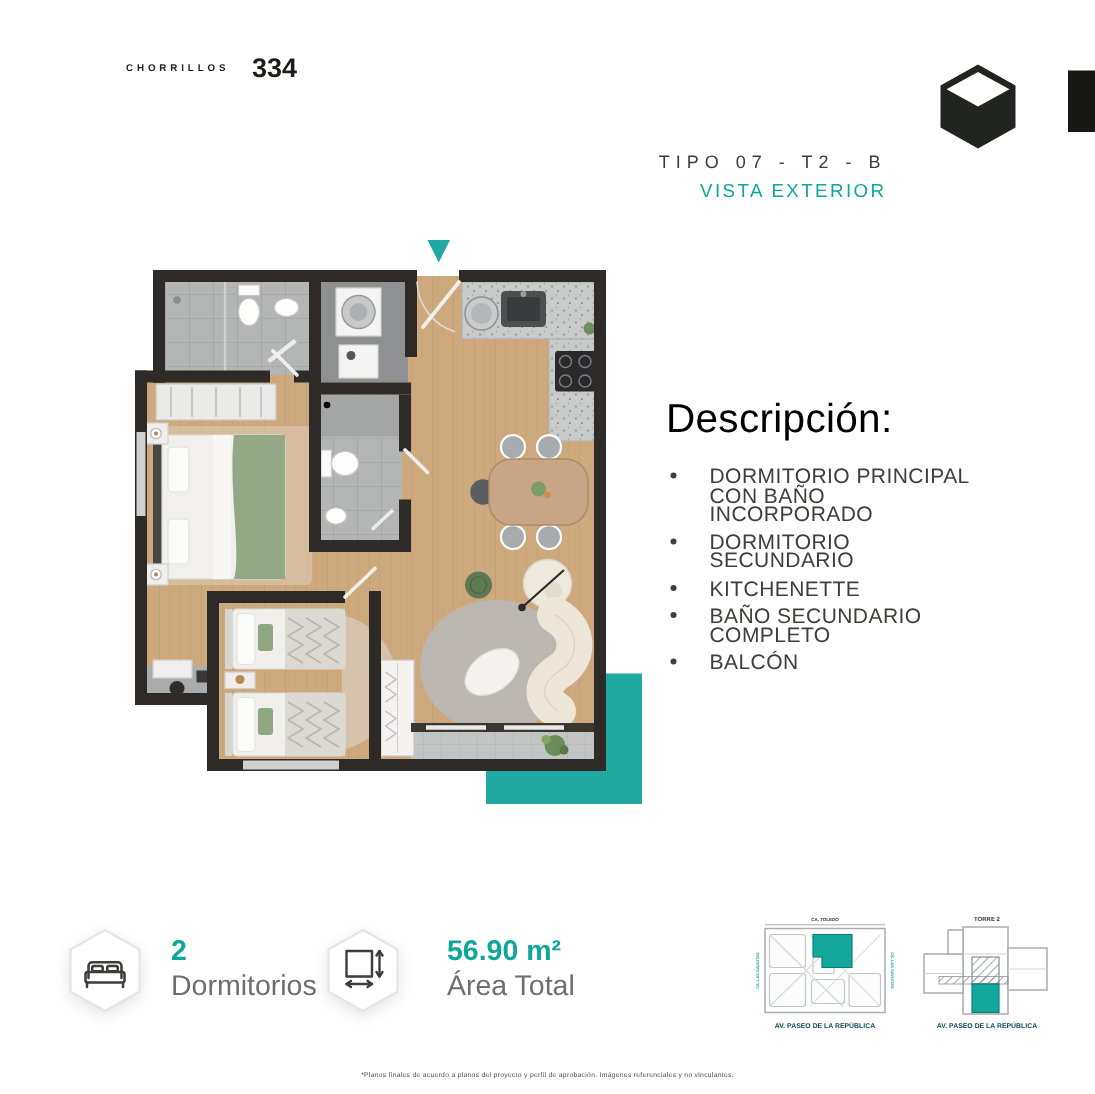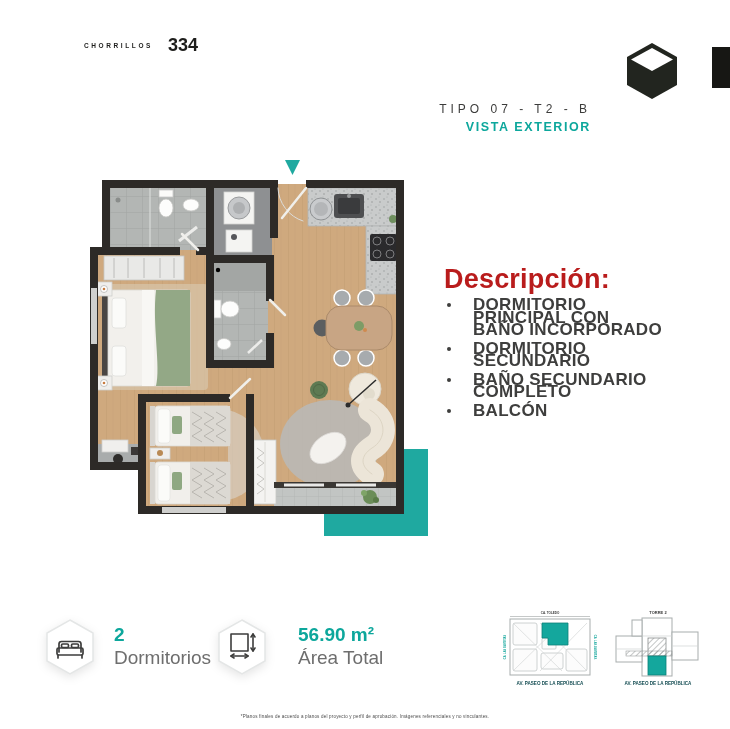--- a/index.html
+++ b/index.html
@@ -12,30 +12,30 @@
     color:#3e3e3d;
   }
   
   .logo { position:absolute; left:84px; top:37px; width:118px; }
   .logo-name { display:block; font-size:21px; font-weight:800; letter-spacing:1.5px; color:#1d1d1b; }
   .logo-row2 { display:flex; justify-content:space-between; align-items:flex-end; width:114px; margin-top:1px; }
   .logo-district { font-size:6.5px; letter-spacing:2.6px; font-weight:700; color:#1d1d1b; padding-bottom:3px; }
   .logo-number { font-size:18px; font-weight:800; color:#1d1d1b; line-height:14px; }
   .type-block { position:absolute; left:404px; top:53px; width:187px; text-align:right;margin-top:46px; }
   .type-label { font-size:12px; font-weight:500; letter-spacing:4px; color:#3c3c3b; white-space:nowrap; }
-  .view-label { display:block; margin-top:3px; font-size:12.5px; font-weight:700; letter-spacing:1.6px; color:#0da79c; }
+  .view-label { display:block; margin-top:3px; font-size:12.5px; font-weight:400; letter-spacing:1.6px; color:#0da79c; }
   .cube-wrap { position:absolute; left:626px; top:42px; }
   .edge-bar { position:absolute; left:712px; top:47px; width:18px; height:41px; background:#171714; }
   
   .description { position:absolute; left:444px; top:264px; width:252px; }
-  .description h2 { font-size:27px; font-weight:700; color:#b91c1c; letter-spacing:0.2px; margin-bottom:4px; }
+  .description h2 { font-size:27px; font-weight:400; color:#000000; letter-spacing:0.2px; margin-bottom:16px; }
   .description ul { list-style:none; }
   .description li {
     position:relative; padding-left:29px; margin-bottom:6px;
-    font-size:17px; font-weight:700; letter-spacing:0.3px; line-height:12.5px;
+    font-size:14px; font-weight:400; letter-spacing:0.3px; line-height:12.5px;
     color:#3e3e3d; max-width:218px;
   }
   .description li::before {
     content:""; position:absolute; left:3px; top:4px;
     width:4px; height:4px; border-radius:50%; background:#3e3e3d;
   }
   
   .stat { position:absolute; display:flex; align-items:center; }
   .stat-bedrooms { left:46px; top:619px; }
   .stat-area { left:218px; top:619px;gap:12px; }
@@ -272,20 +272,21 @@
     <line x1="192" y1="152" x2="207" y2="167" stroke="#f0efeb" stroke-width="2.5"></line>
   </g>
 </svg>
 </div>
 
 <div class="description">
   <h2>Descripción:</h2>
   <ul>
     <li>DORMITORIO PRINCIPAL CON BAÑO INCORPORADO</li>
     <li>DORMITORIO SECUNDARIO</li>
+    <li>KITCHENETTE</li>
     <li>BAÑO SECUNDARIO COMPLETO</li>
     <li>BALCÓN</li>
   </ul>
 </div>
 
 <div class="stat stat-bedrooms">
   <svg class="hex" width="48" height="56" viewBox="0 0 48 56">
     <polygon points="24,1 47,14 47,42 24,55 1,42 1,14" fill="#ffffff" stroke="#e4e6e6" stroke-width="1.5"></polygon>
     <g stroke="#3d3d3c" stroke-width="1.7" fill="none" stroke-linecap="round" stroke-linejoin="round">
       <path d="M13 33 v-8 a2.5 2.5 0 0 1 2.5 -2.5 h17 a2.5 2.5 0 0 1 2.5 2.5 v8"></path>

